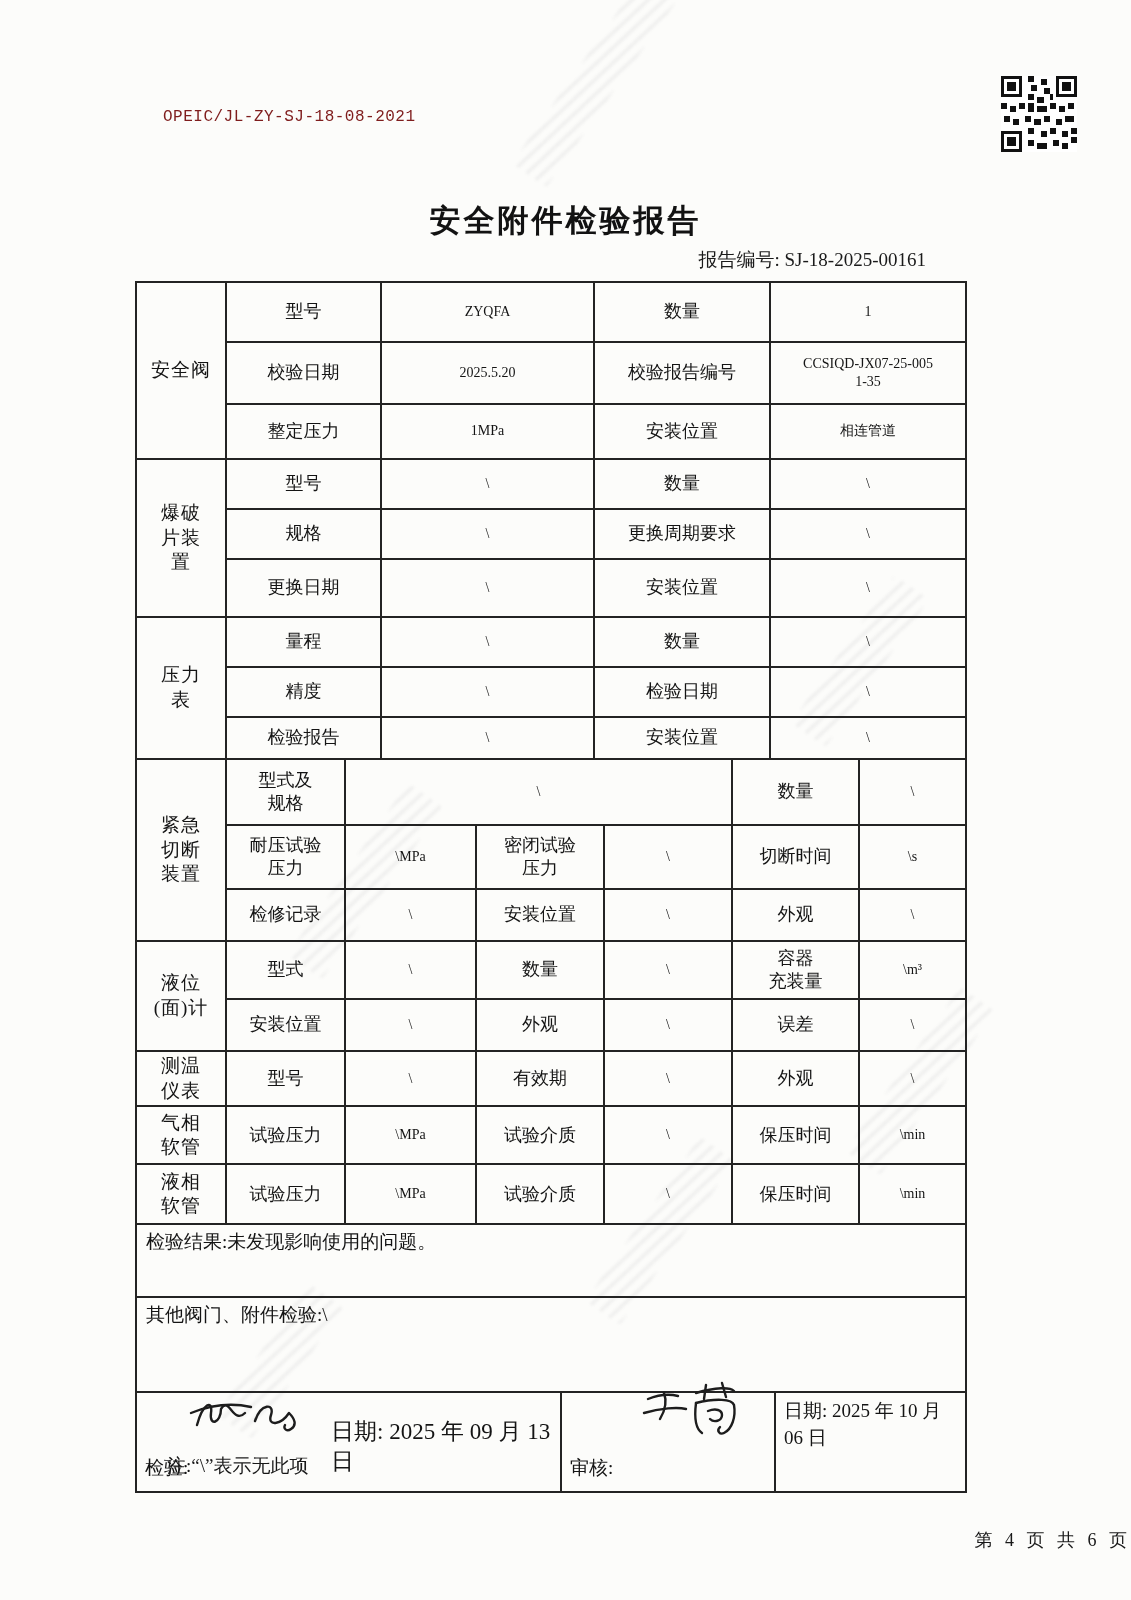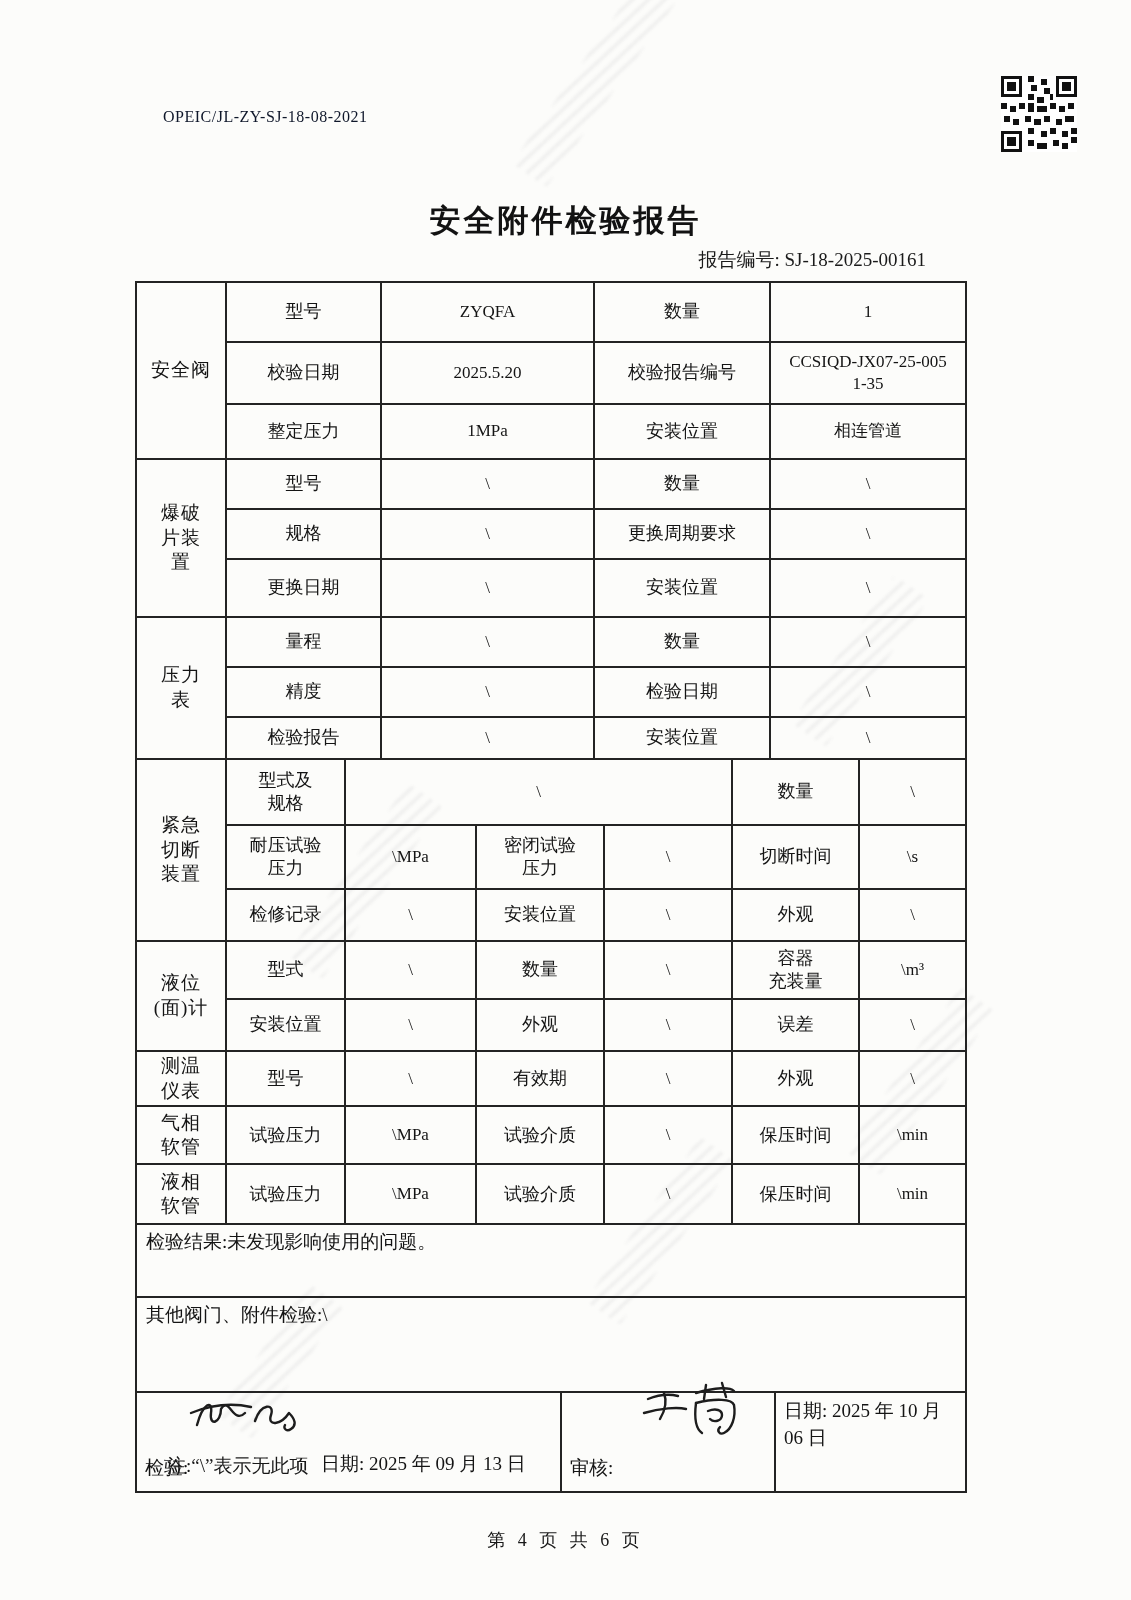--- a/index.html
+++ b/index.html
@@ -7,22 +7,22 @@
     width:1131px; height:1600px; position:relative;
     background:#fcfcfa;
     font-family:"Liberation Serif","DejaVu Serif",serif;
     color:#181818;
     overflow:hidden;
   }
   .page { position:absolute; inset:0; }
 
   .doc-code {
     position:absolute; left:163px; top:108px;
-    font-family:Liberation Serif, serif;
-    font-size:16px; letter-spacing:0.5px; color:#0f172a;
+    font-family:Liberation Mono, monospace;
+    font-size:16px; letter-spacing:0.5px; color:#7f1d1d;
   }
   .qr { position:absolute; left:1001px; top:76px; width:76px; height:76px; }
   .title {
     position:absolute; left:0; top:200px; width:1131px;
     text-align:center; font-size:31px; font-weight:bold; letter-spacing:3px;
     color:#121212;
   }
   .report-no {
     position:absolute; left:0; top:247px; width:926px;
     text-align:right; font-size:19px; color:#1a1a1a;
@@ -36,35 +36,35 @@
   table.grid + table.grid { margin-top:-2px; }
   .grid td {
     border:2px solid #232323;
     text-align:center; vertical-align:middle;
     white-space:pre-line; line-height:1.3;
     padding:2px 4px; overflow:visible;
     font-size:18px; color:#141414;
   }
   td.sec { font-size:19px; letter-spacing:1px; }
   td.lab { font-size:18px; }
-  td.val { font-size:17px; }
+  td.val { font-size:14px; }
   td.free {
     text-align:left; vertical-align:top; font-size:19px; padding:5px 9px;
   }
   td.sigcell { position:relative; text-align:left; }
   .siglab { position:absolute; left:8px; bottom:10px; font-size:19px; }
-  .sigdate { position:absolute; left:184px; bottom:14px; font-size:19px; white-space:pre-line; }
+  .sigdate { position:absolute; left:194px; bottom:14px; font-size:23px; white-space:pre-line; }
   .sigdate2 { position:absolute; left:8px; top:5px; font-size:19px; white-space:pre-line; line-height:1.4; }
   svg.sig { position:absolute; fill:none; stroke:#1d1d1d; stroke-width:2.4px;
             stroke-linecap:round; stroke-linejoin:round; }
   .sig1 { left:46px; top:-2px; }
   .sig2 { left:72px; top:-18px; }
 
   .note { position:absolute; left:167px; top:1453px; font-size:19px; }
-  .footer { position:absolute; left:0; top:1528px; width:1131px; text-align:center; font-size:18px; letter-spacing:4px; }
+  .footer { position:absolute; left:0; top:1528px; width:1131px; text-align:right; font-size:18px; letter-spacing:4px; }
 
   
   .wm {
     position:absolute; height:42px; border-radius:4px;
     background:repeating-linear-gradient(12deg, rgba(125,125,132,0.28) 0 3px, transparent 3px 11px);
     transform:rotate(-55deg); filter:blur(1.6px); opacity:0.42; pointer-events:none;
   }
 </style>
 </head>
 <body>

